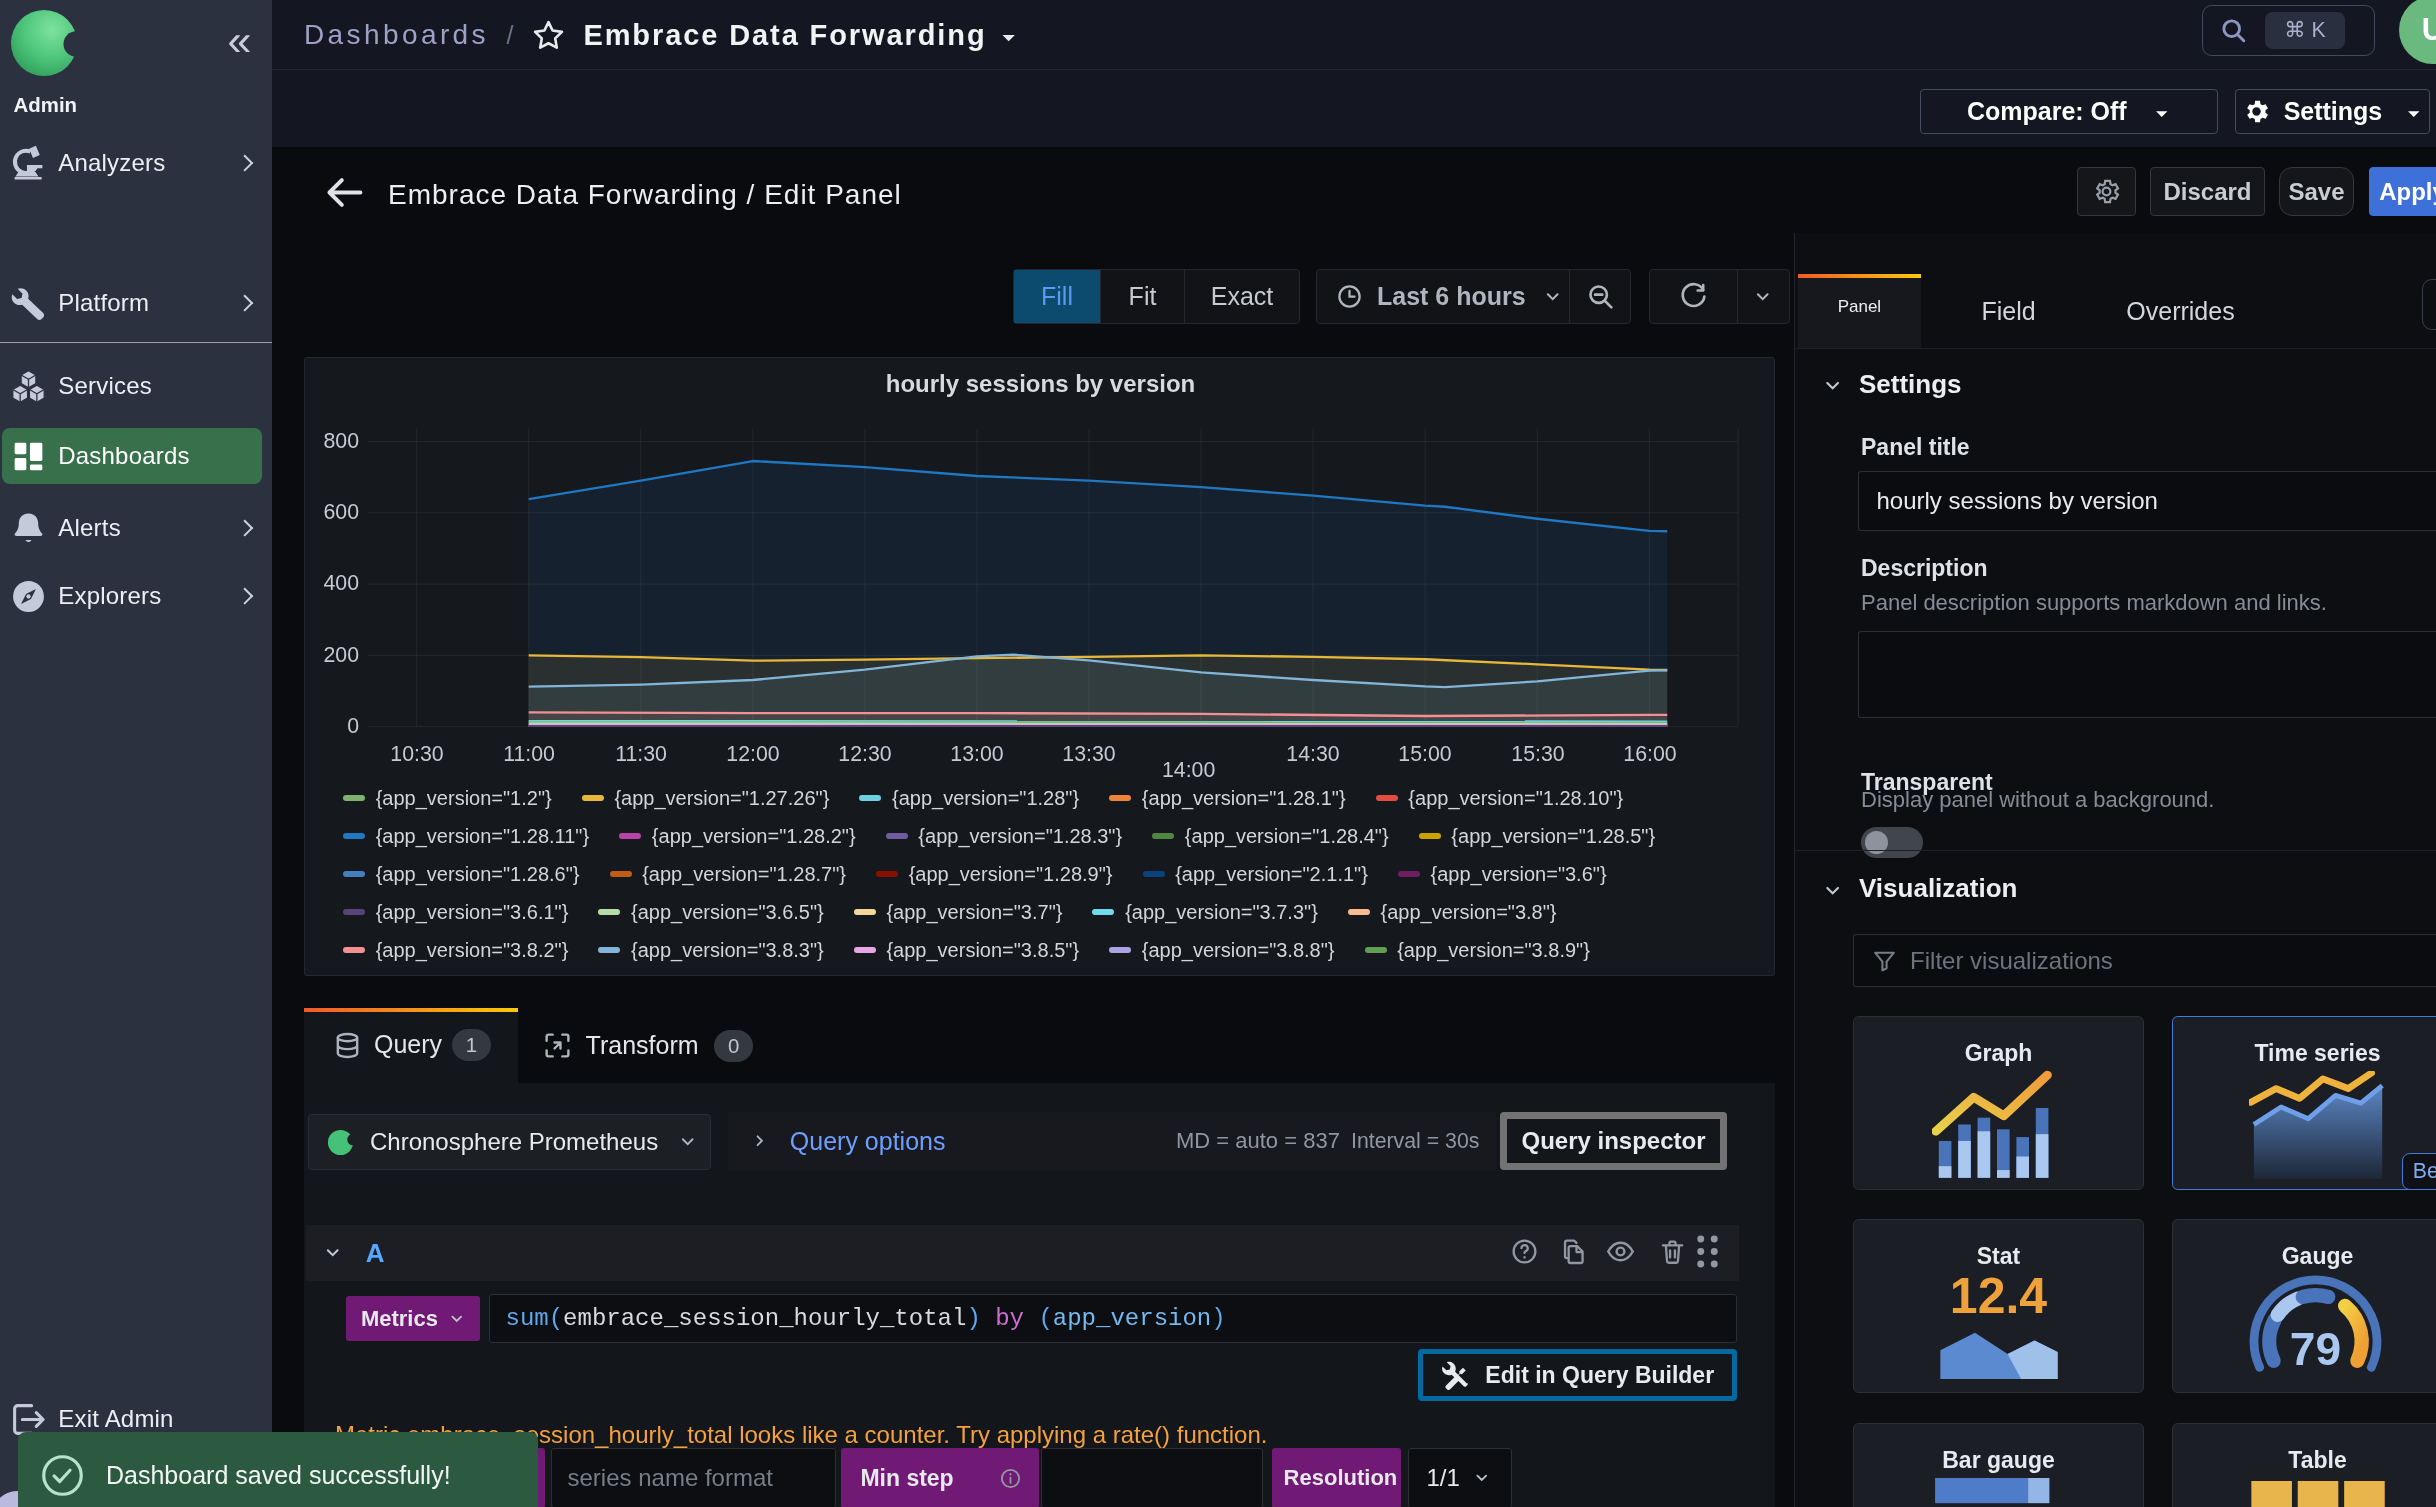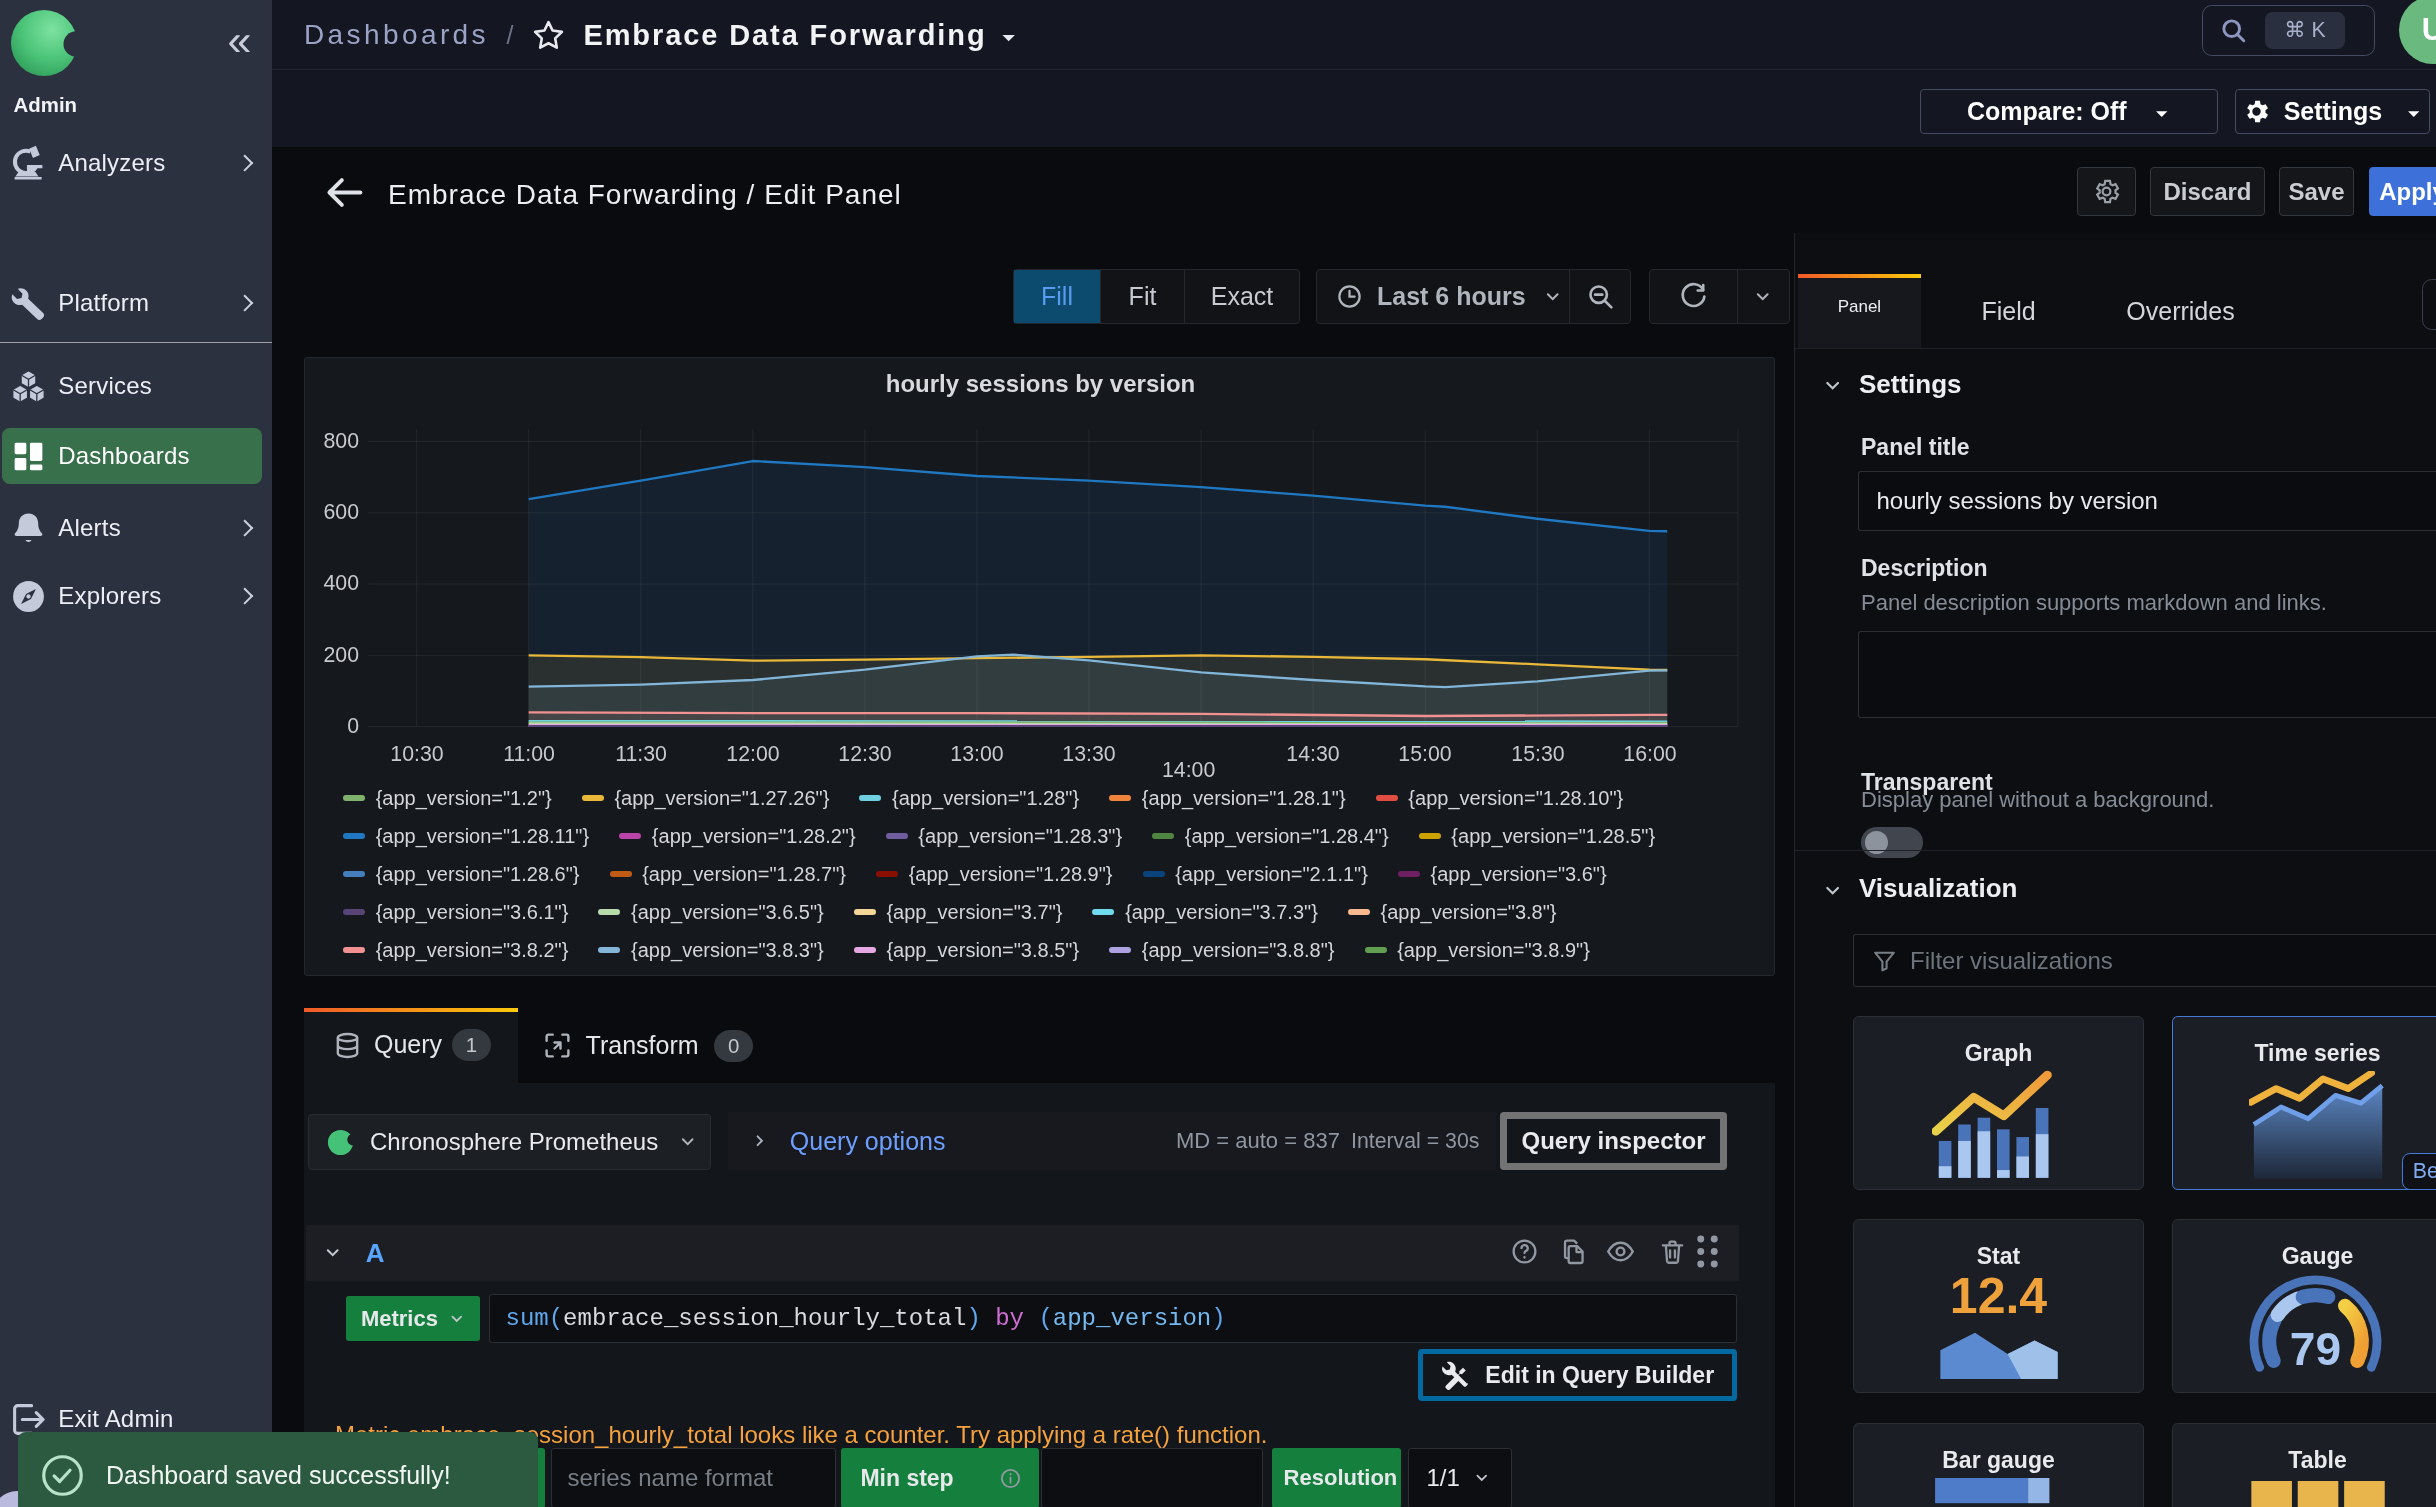--- a/index.html
+++ b/index.html
@@ -31,21 +31,21 @@
 
 
 #panel { left:304px; top:357px; width:1471px; height:619px; background:#15181d; border:1px solid #24272e; border-radius:2.9px; }
 .axlbl { position:absolute; font-size:21.3px; color:#c8cad0; }
 .legend-dash { display:inline-block; width:22px; height:5.8px; border-radius:2.9px; margin-right:10.7px; vertical-align:middle; }
 .lgrow { position:absolute; left:342px; display:flex; column-gap:30px; align-items:center; height:38px; }
 .lgitem { display:flex; align-items:center; font-size:20px; color:#d4d6da; white-space:nowrap; }
 
 
 #qsection { left:304px; top:1083px; width:1471px; height:425px; background:#13161a; }
-.qlabelbox { position:absolute; background:#15803d; border-radius:2.9px; display:flex; align-items:center; color:#e6e8ec; font-weight:bold; font-size:23px; }
+.qlabelbox { position:absolute; background:#701a75; border-radius:2.9px; display:flex; align-items:center; color:#e6e8ec; font-weight:bold; font-size:23px; }
 .qinput { position:absolute; background:#0c0e11; border:1px solid #2c3035; border-radius:2.9px; }
 
 
 #rpane { left:1794px; top:233px; width:642px; height:1275px; background:#0d0e12; }
 .vizcard { position:absolute; width:291px; height:174px; background:#1b1e24; border:1px solid #2c3035; border-radius:5.8px; }
 .vizcard .vtitle { position:absolute; top:23px; width:100%; text-align:center; font-size:23px; font-weight:bold; color:#e8eaee; }
 .rlabel { font-weight:bold; font-size:23px; color:#dfe2e7; }
 .rhelper { font-size:22px; color:#868c96; }
 
 
@@ -102,21 +102,21 @@
       <path d="M21 11 H3.5 M10.5 4 L3.5 11 l7 7"></path>
     </svg>
   <div class="abs" style="left:388px;top:173px;height:43px;display:flex;align-items:center;font-size:28px;color:#eceef2;letter-spacing:1px;">Embrace Data Forwarding / Edit Panel</div>
   <div class="hbtn" style="left:2077px;width:59px;">
     <svg width="29" height="29" viewBox="0 0 24 24" fill="none" stroke="#9aa0a8" stroke-width="1.8">
         <path d="M19.4 13 a7.5 7.5 0 0 0 0 -2 l2.1-1.6 -2-3.5 -2.5 1 a7.5 7.5 0 0 0 -1.7 -1 L14.9 3.2 h-4 L10.5 5.9 a7.5 7.5 0 0 0 -1.7 1 l-2.5-1 -2 3.5 L6.4 11 a7.5 7.5 0 0 0 0 2 l-2.1 1.6 2 3.5 2.5-1 a7.5 7.5 0 0 0 1.7 1 l0.4 2.7 h4 l0.4-2.7 a7.5 7.5 0 0 0 1.7 -1 l2.5 1 2-3.5 z"></path>
         <circle cx="12" cy="12" r="3.2"></circle>
       </svg>
   </div>
   <div class="hbtn" style="left:2150px;width:115px;">Discard</div>
-  <div class="hbtn" style="left:2279px;width:75px;">Save</div>
+  <div class="hbtn" style="left:2279px;width:75px;border-radius:13px;">Save</div>
   <div class="hbtn" style="left:2369px;width:87px;background:#3d71d9;border-color:#3d71d9;color:#fff;">Apply</div>
 
   <div class="tbgroup" style="left:1013px;width:287px;">
     <div class="tbseg" style="width:87px;background:#0c4a6e;color:#589bf0;">Fill</div>
     <div class="tbseg" style="width:84px;">Fit</div>
     <div class="tbseg" style="width:114px;">Exact</div>
   </div>
   <div class="tbgroup" style="left:1316px;width:315px;">
     <div class="tbseg" style="width:255px;justify-content:flex-start;">
       <svg width="27" height="27" viewBox="0 0 24 24" fill="none" stroke="#b0b4bc" stroke-width="2" stroke-linecap="round" style="margin-left:19.4px;">

